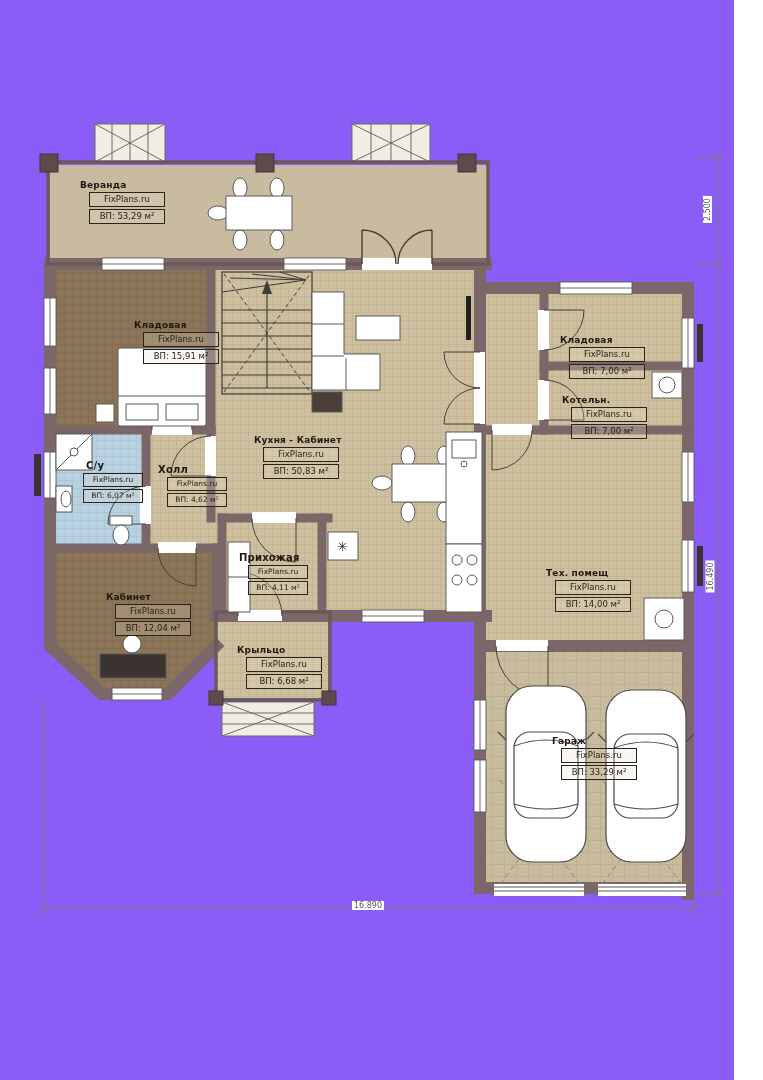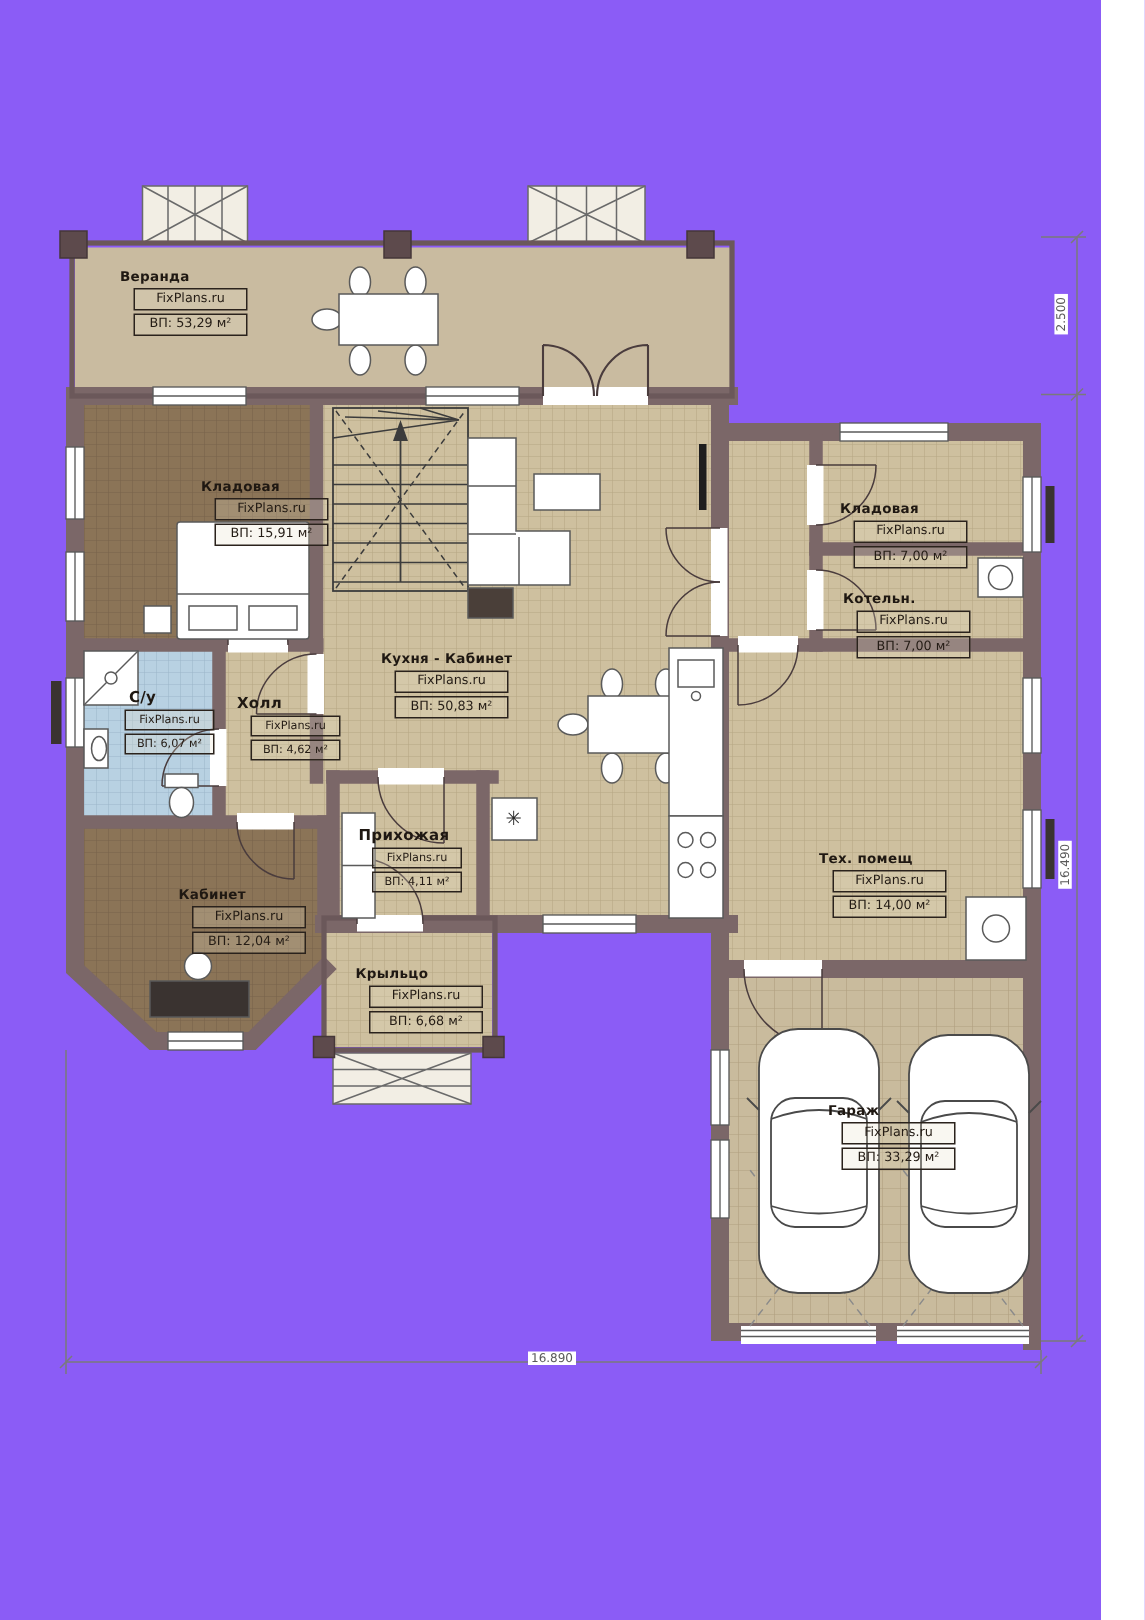--- a/index.html
+++ b/index.html
@@ -342,21 +342,21 @@
 <div class="room-label small" style="left:156px;top:464px">
   <div class="room-name">Холл</div>
   <div class="brand-box">FixPlans.ru</div>
   <div class="area-box">ВП: 4,62 м²</div>
 </div>
 <div class="room-label small" style="left:72px;top:460px">
   <div class="room-name" style="margin-left:14px">С/у</div>
   <div class="brand-box">FixPlans.ru</div>
   <div class="area-box">ВП: 6,07 м²</div>
 </div>
-<div class="room-label" style="left:117px;top:592px">
+<div class="room-label" style="left:104px;top:592px">
   <div class="room-name">Кабинет</div>
   <div class="brand-box">FixPlans.ru</div>
   <div class="area-box">ВП: 12,04 м²</div>
 </div>
 <div class="room-label small" style="left:237px;top:552px">
   <div class="room-name">Прихожая</div>
   <div class="brand-box">FixPlans.ru</div>
   <div class="area-box">ВП: 4,11 м²</div>
 </div>
 <div class="room-label" style="left:235px;top:645px">

